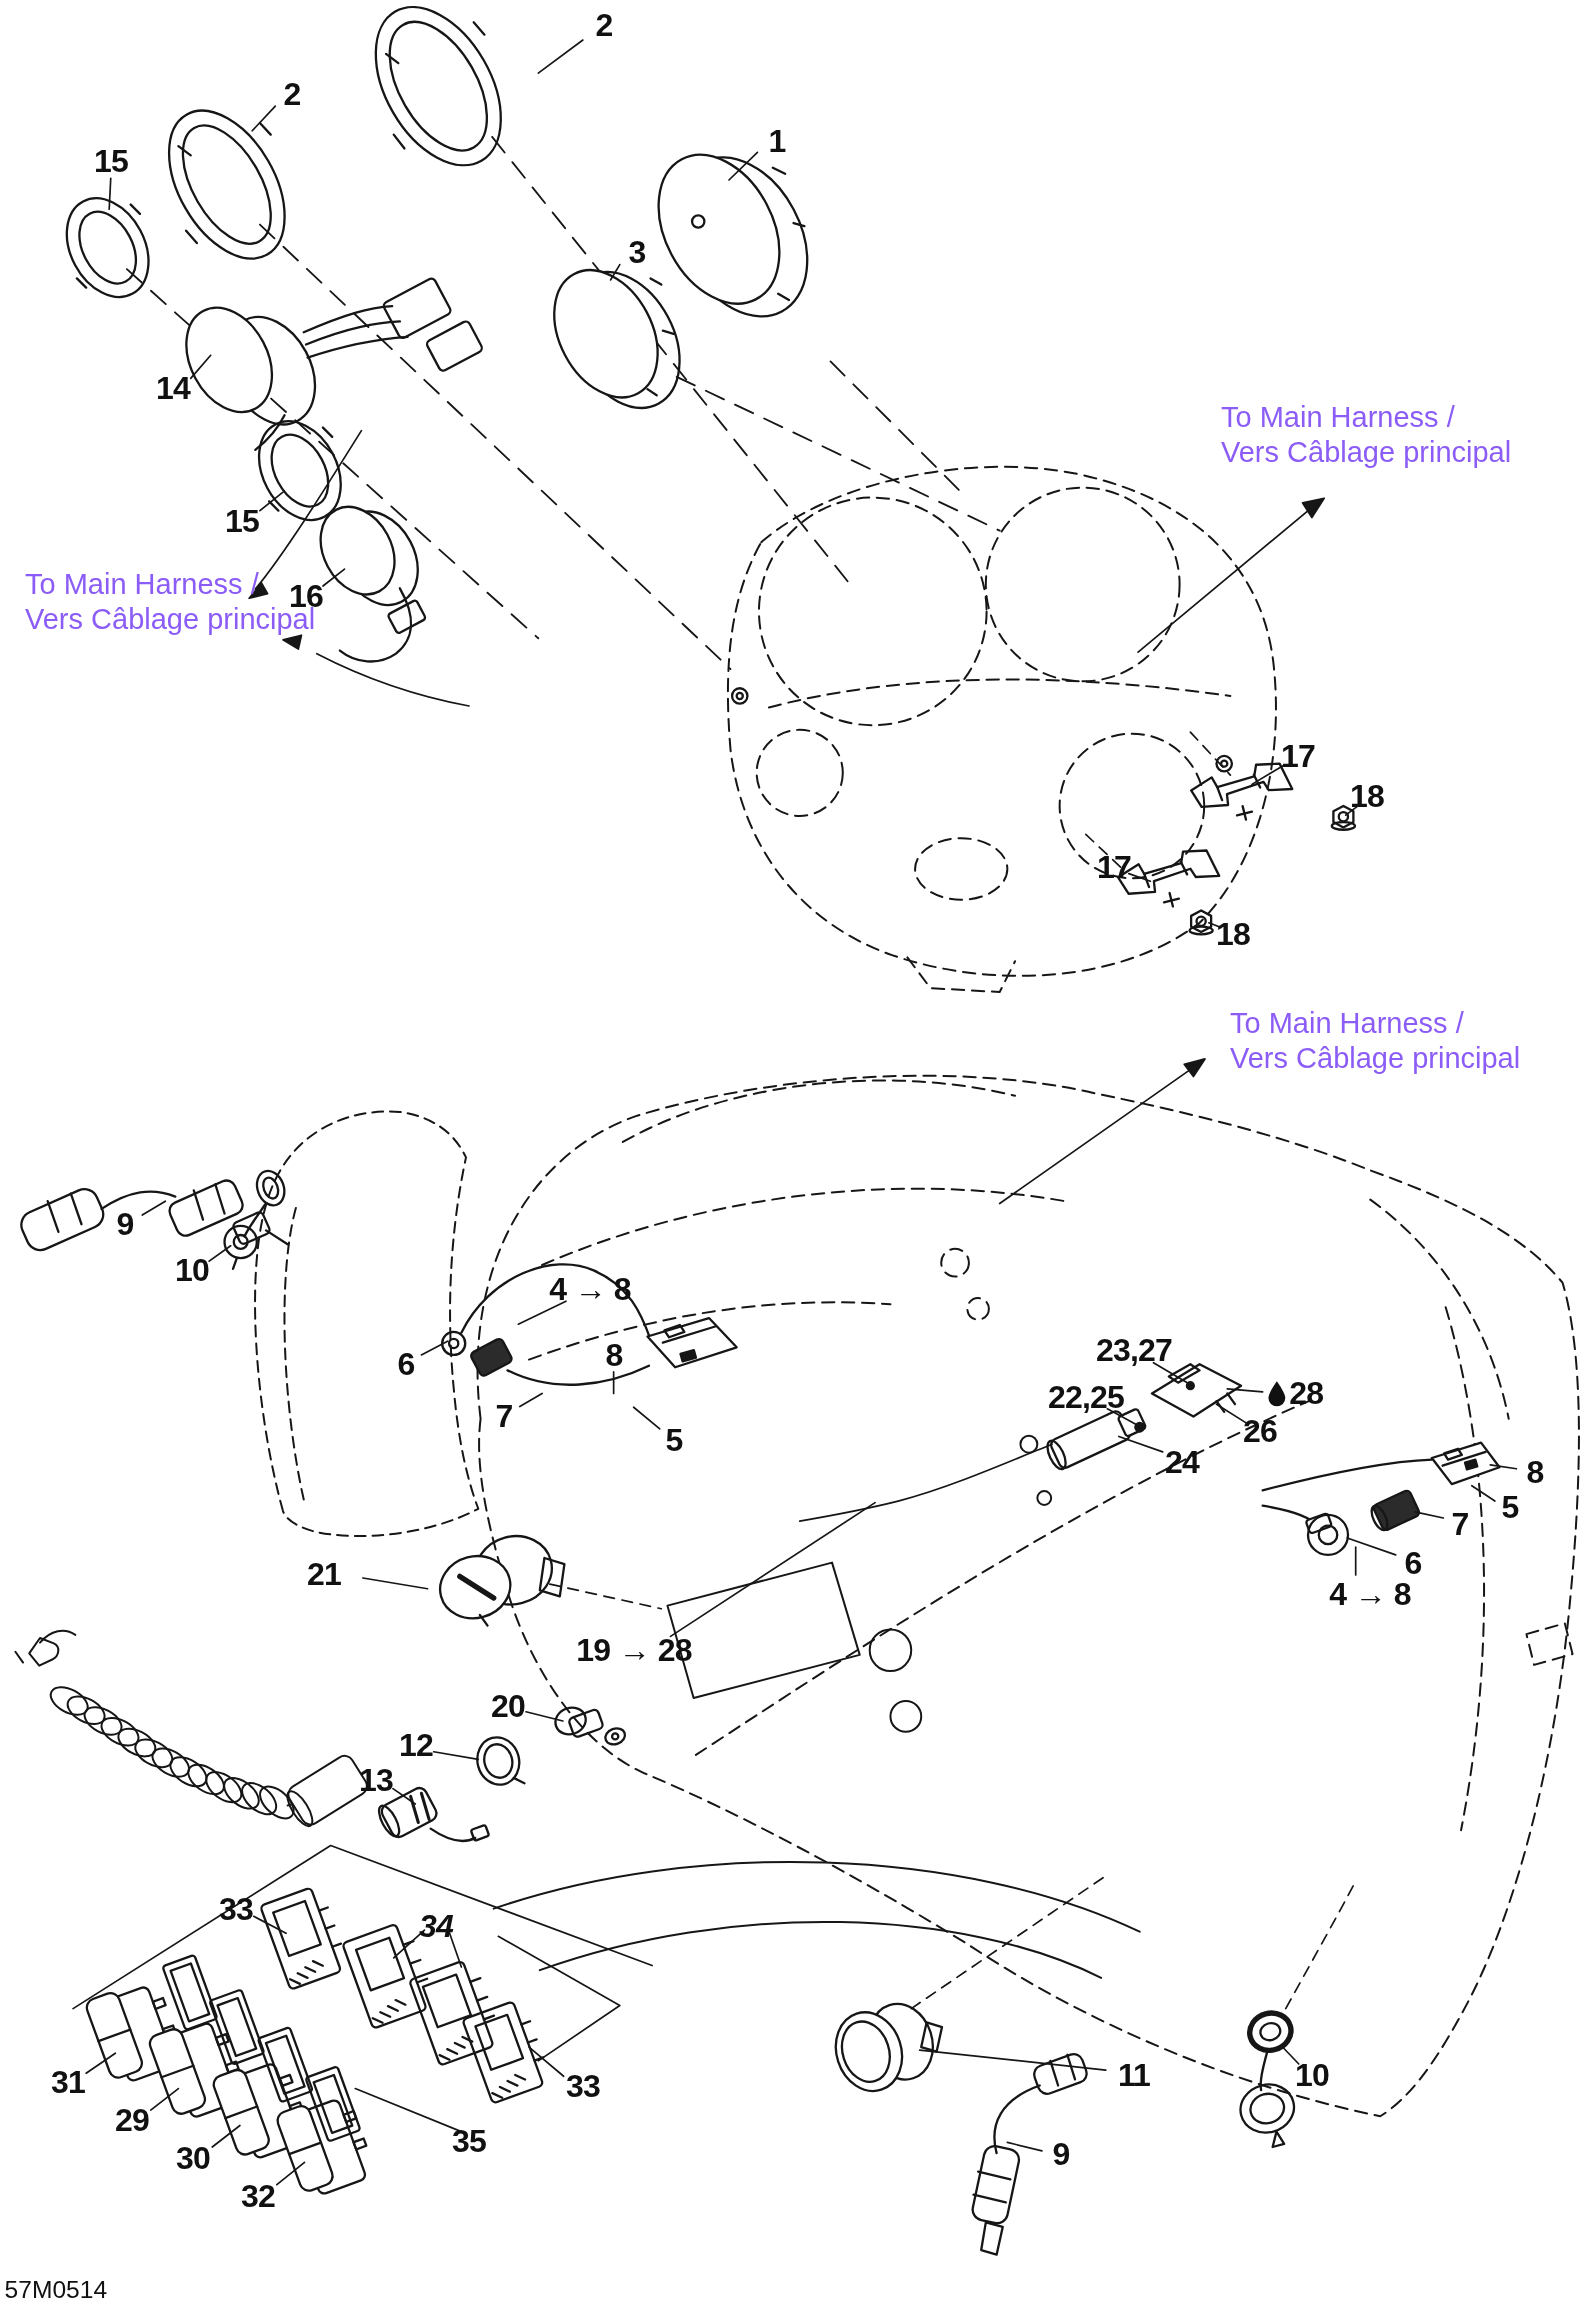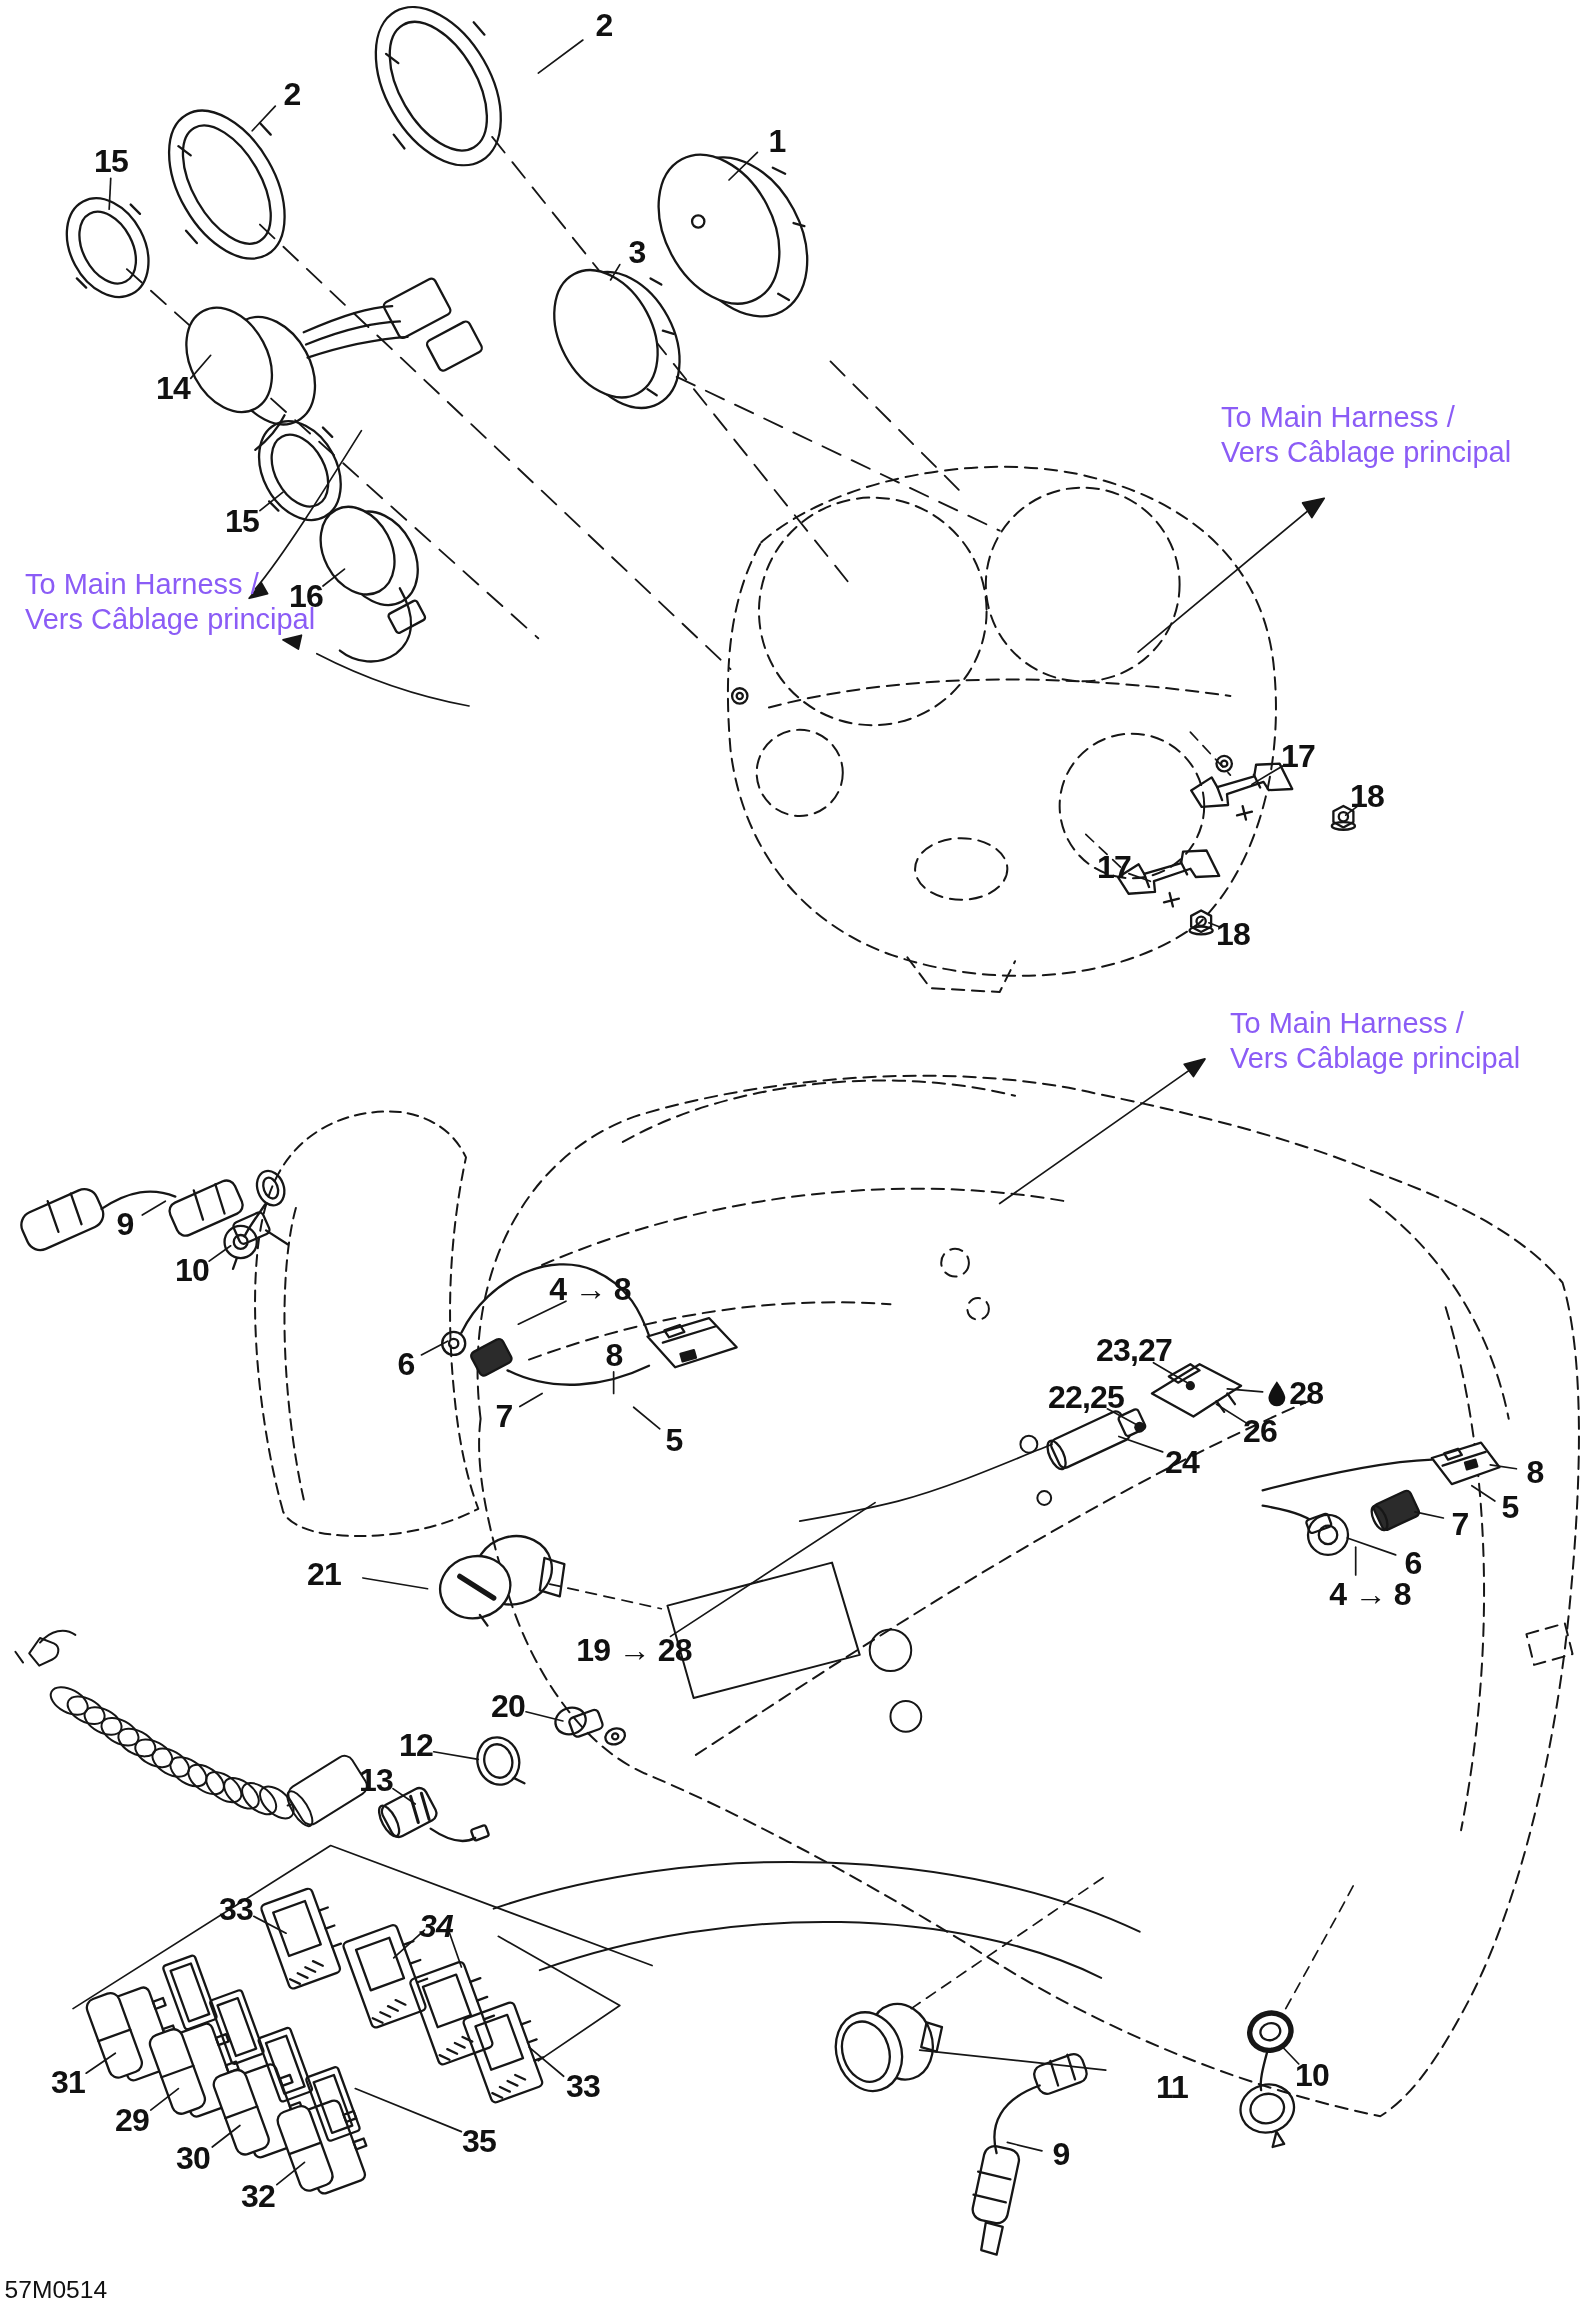--- a/index.html
+++ b/index.html
@@ -551,24 +551,24 @@
     </div>
 <div class="callout" style="left:193px;top:2158px;">
       <span>30</span>
     </div>
 <div class="callout" style="left:258px;top:2196px;">
       <span>32</span>
     </div>
 <div class="callout" style="left:583px;top:2086px;">
       <span>33</span>
     </div>
-<div class="callout" style="left:479px;top:2141px;text-align:right;">
+<div class="callout" style="left:469px;top:2141px;text-align:right;">
       <span>35</span>
     </div>
-<div class="callout" style="left:1172px;top:2075px;margin-top:12px;">
+<div class="callout" style="left:1134px;top:2075px;">
       <span>11</span>
     </div>
 <div class="callout" style="left:1312px;top:2075px;">
       <span>10</span>
     </div>
 <div class="callout" style="left:1061px;top:2154px;">
       <span>9</span>
     </div>
 
 <div class="code" style="left:4.6px;top:2276px;">57M0514</div>

